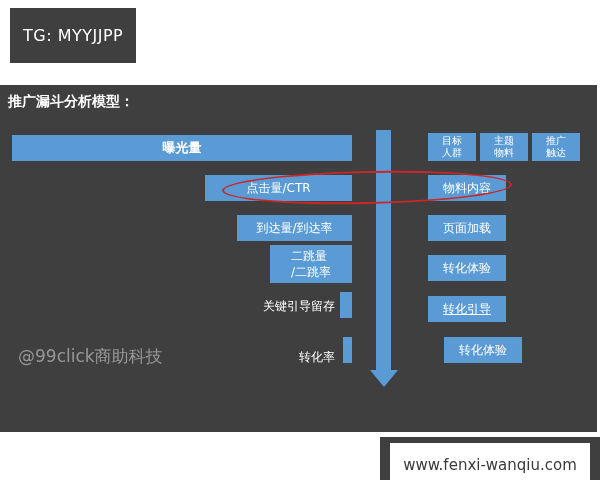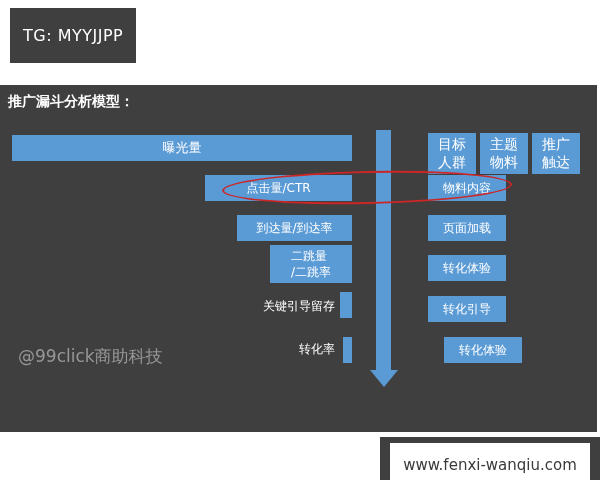--- a/index.html
+++ b/index.html
@@ -18,46 +18,46 @@
     background:var(--panel-bg,#3f3f3f);
   }
   .panel-title {
     position:absolute; left:8px; top:8px;
     color:#fff; font-size:14px; font-weight:bold;
   }
   .bar {
     position:absolute; background:var(--accent-blue,#5b9bd5); color:#fff;
     display:flex; align-items:center; justify-content:center; font-size:12px;
   }
-  .bar1 { left:12px;  top:50px;  width:340px; height:26px; font-size:13px; }
+  .bar1 { left:12px;  top:50px;  width:340px; height:26px; font-size:13px;font-weight:bold; }
   .bar2 { left:205px; top:90px;  width:147px; height:26px; }
   .bar3 { left:237px; top:130px; width:115px; height:26px; }
   .bar4 { left:270px; top:160px; width:82px;  height:38px; white-space:pre-line; text-align:left; line-height:1.35; }
   .bar5 { left:340px; top:207px; width:12px;  height:26px; }
   .bar6 { left:343px; top:252px; width:9px;   height:26px; }
   .side-label { position:absolute; color:#fff; font-size:12px; text-align:right; }
   .label5 { left:238px; top:213px; width:97px; }
-  .label6 { left:268px; top:256px; width:67px; }
+  .label6 { left:268px; top:264px; width:67px; }
   .arrow-shaft {
     position:absolute; left:376px; top:45px; width:15px; height:240px;
     background:var(--accent-blue,#5b9bd5);
   }
   .arrow-head {
     position:absolute; left:370px; top:285px; width:0; height:0;
     border-left:14px solid transparent; border-right:14px solid transparent;
     border-top:17px solid var(--accent-blue,#5b9bd5);
   }
   .rbox {
     position:absolute; background:var(--accent-blue,#5b9bd5); color:#fff;
     display:flex; align-items:center; justify-content:center; text-align:center;
   }
-  .rtop { top:48px; width:48px; height:41px; font-size:14px; white-space:pre-line; line-height:1.25; }
+  .rtop { top:48px; width:48px; height:28px; font-size:10px; white-space:pre-line; line-height:1.25; }
   .rt1 { left:428px; } .rt2 { left:480px; } .rt3 { left:532px; }
   .rstack { left:428px; width:78px; height:26px; font-size:12px; }
-  .rs1 { top:90px;text-align:right; } .rs2 { top:130px; } .rs3 { top:170px; } .rs4 { top:211px; } .rs5 { top:252px;margin-left:16px; }
+  .rs1 { top:90px;text-align:right; } .rs2 { top:130px; } .rs3 { top:170px; } .rs4 { top:211px;text-decoration:underline; } .rs5 { top:252px;margin-left:16px; }
   .red-ellipse {
     position:absolute; left:222px; top:86px; width:290px; height:33px;
     border:2px solid var(--annotation-red,#cc2626); border-radius:50%;
     transform:rotate(-1.2deg); pointer-events:none;
   }
   .watermark { position:absolute; left:18px; top:260px; color:#979797; font-size:17px; }
   .footer-strip {
     position:absolute; left:380px; top:437px; width:220px; height:43px;
     background:var(--panel-bg,#3f3f3f);
   }

